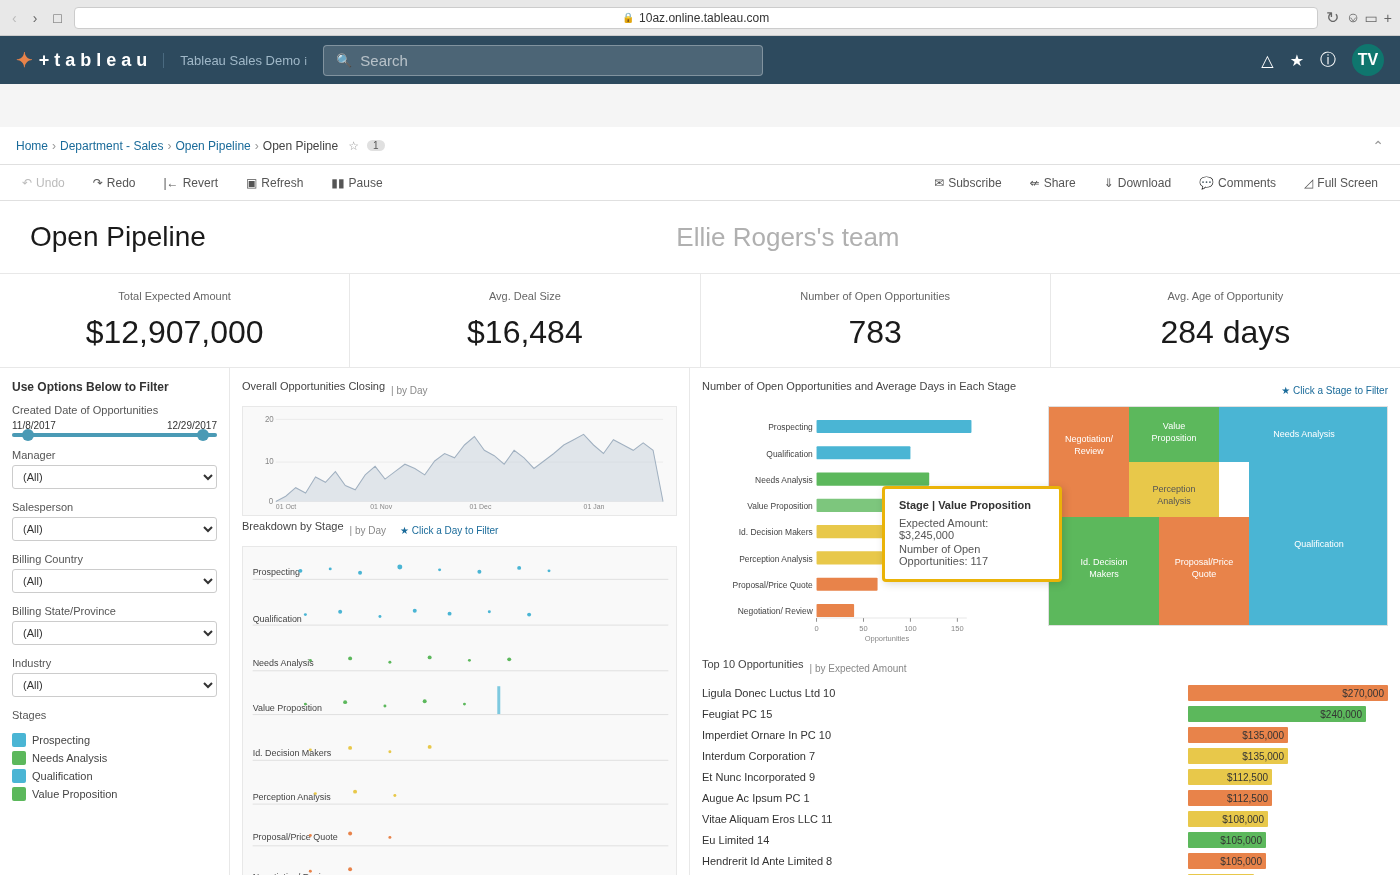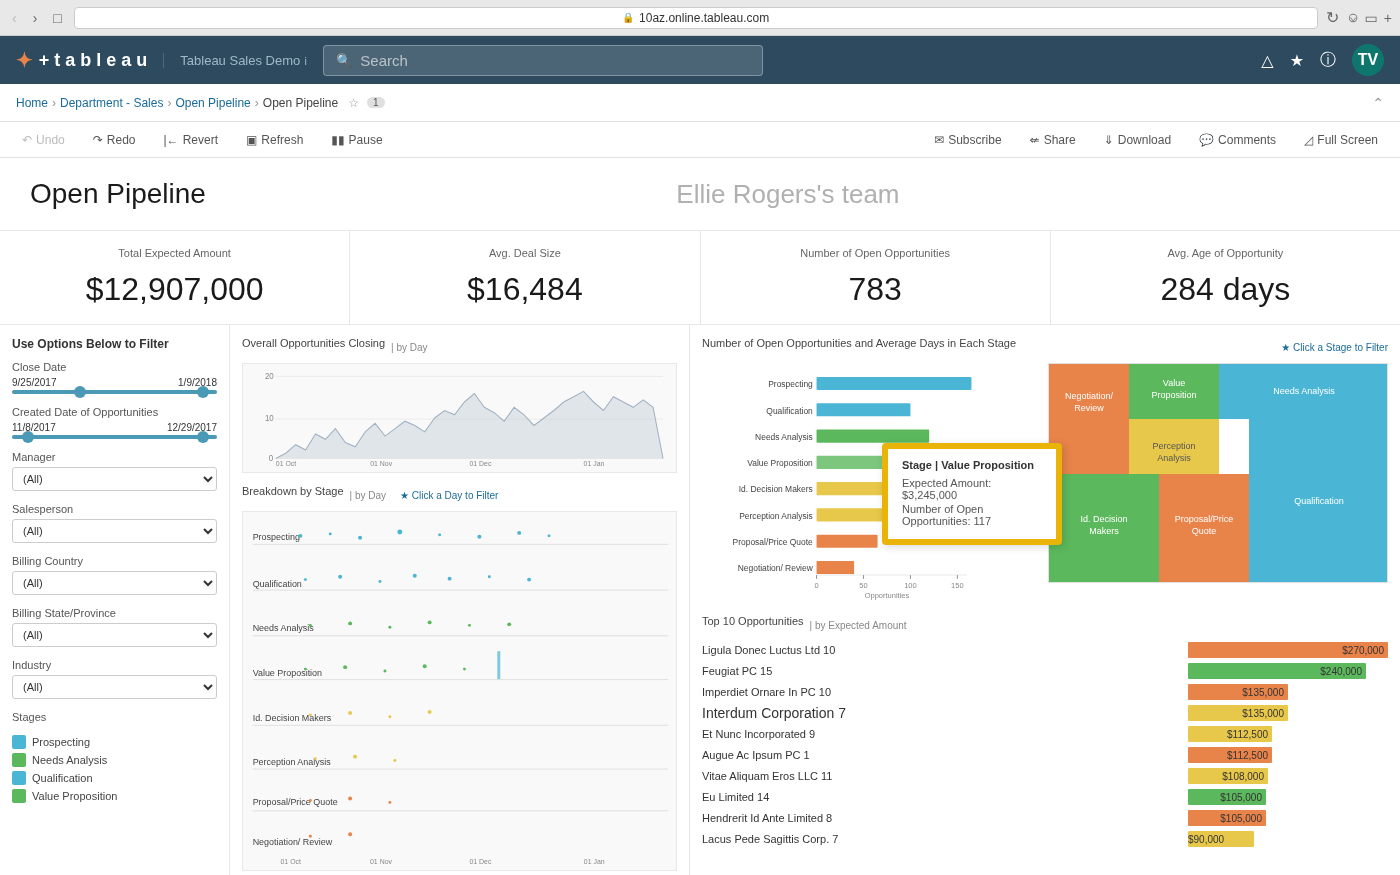--- a/index.html
+++ b/index.html
@@ -21,21 +21,21 @@
     .tableau-logo-icon { color: #e8834a; font-size: 20px; }
     .demo-title { color: #a0b8c8; font-size: 13px; display: flex; align-items: center; gap: 4px; border-left: 1px solid #4a6a80; padding-left: 16px; }
     .search-bar { flex: 1; max-width: 440px; background: rgba(255,255,255,0.15); border: 1px solid rgba(255,255,255,0.3); border-radius: 4px; padding: 6px 12px; color: white; font-size: 13px; display: flex; align-items: center; gap: 8px; }
     .search-bar input { background: none; border: none; color: white; font-size: 15px; outline: none; flex: 1; }
     .search-bar input::placeholder { color: rgba(255,255,255,0.6); }
     .header-actions { margin-left: auto; display: flex; align-items: center; gap: 16px; }
     .header-icon-btn { background: none; border: none; color: white; cursor: pointer; font-size: 16px; }
     .avatar { width: 32px; height: 32px; border-radius: 50%; background: #0f766e; display: flex; align-items: center; justify-content: center; color: white; font-size: 16px; font-weight: bold; cursor: pointer; }
 
     
-    .breadcrumb-bar { background: white; padding: 8px 16px; display: flex; align-items: center; gap: 4px; border-bottom: 1px solid #e0e0e0; height: 38px; }
+    .breadcrumb-bar { background: white; padding: 8px 16px; display: flex; align-items: center; gap: 4px; border-bottom: 1px solid #e0e0e0; height: 38px; margin-top: 43px; }
     .breadcrumb-item { color: #1a6b9a; font-size: 12px; cursor: pointer; }
     .breadcrumb-sep { color: #999; font-size: 12px; }
     .breadcrumb-current { color: #444; font-size: 12px; }
 
     
     .toolbar { background: white; padding: 4px 16px; display: flex; align-items: center; gap: 16px; border-bottom: 1px solid #e0e0e0; height: 36px; }
     .toolbar-btn { background: none; border: none; color: #555; cursor: pointer; font-size: 12px; display: flex; align-items: center; gap: 4px; padding: 3px 6px; }
     .toolbar-btn.disabled { color: #bbb; cursor: default; }
     .toolbar-right { margin-left: auto; display: flex; gap: 16px; }
 
@@ -83,21 +83,21 @@
     .chart-title { font-size: 11px; color: #444; margin-bottom: 8px; font-weight: 500; }
     .chart-subtitle { font-size: 10px; color: #888; }
     .chart-title-row { display: flex; align-items: center; gap: 6px; margin-bottom: 6px; }
     .click-filter-link { font-size: 10px; color: #1a6b9a; cursor: pointer; display: flex; align-items: center; gap: 3px; }
     .top10-row { display: flex; align-items: center; margin-bottom: 3px; }
     .top10-name { flex: 1; color: #333; font-size: 11px; padding-right: 8px; }
     .top10-bar-area { width: 160px; position: relative; height: 18px; }
     .top10-bar { height: 16px; border-radius: 1px; position: absolute; top: 1px; display: flex; align-items: center; justify-content: flex-end; padding-right: 4px; font-size: 10px; color: #333; font-weight: 500; }
 
     
-    .tooltip { position: absolute; background: white; border: 6px solid #eab308; padding: 10px 14px; border-radius: 4px; box-shadow: 2px 2px 8px rgba(0,0,0,0.15); z-index: 100; font-size: 11px; }
+    .tooltip { position: absolute; background: white; border: 3px solid #eab308; padding: 10px 14px; border-radius: 4px; box-shadow: 2px 2px 8px rgba(0,0,0,0.15); z-index: 100; font-size: 11px; }
     .tooltip-title { font-weight: bold; color: #333; margin-bottom: 6px; }
     .tooltip-row { color: #555; margin-bottom: 2px; }
 
     svg { display: block; }
   </style>
 </head>
 <body>
 
 <div class="browser-chrome">
   <button class="browser-nav-btn disabled">‹</button>
@@ -218,32 +218,20 @@
       <div class="kpi-label">Avg. Age of Opportunity</div>
       <div class="kpi-value">284 days</div>
     </div>
   </div>
 
   <div class="content-area">
 
     <div class="filter-panel">
       <div class="filter-title">Use Options Below to Filter</div>
 
-      <div class="filter-group">
-        <div class="filter-label">Close Date</div>
-        <div class="filter-range">
-          <span>9/25/2017</span>
-          <span>1/9/2018</span>
-        </div>
-        <div class="filter-slider">
-          <div class="filter-slider-fill" style="left:0; width:100%;"></div>
-          <div class="filter-slider-thumb" style="left: 30%;"></div>
-          <div class="filter-slider-thumb" style="left: 90%;"></div>
-        </div>
-      </div>
 
       <div class="filter-group">
         <div class="filter-label">Created Date of Opportunities</div>
         <div class="filter-range">
           <span>11/8/2017</span>
           <span>12/29/2017</span>
         </div>
         <div class="filter-slider">
           <div class="filter-slider-fill" style="left:0; width:100%;"></div>
           <div class="filter-slider-thumb" style="left: 5%;"></div>
@@ -304,21 +292,21 @@
           <div class="legend-item">
             <div class="legend-color" style="background:#5cb85c;"></div>
             <span>Value Proposition</span>
           </div>
         </div>
       </div>
     </div>
 
     <div class="center-charts" style="width: 460px; flex: none; border-right: 1px solid #e8e8e8;">
 
-      <div style="margin-bottom: 12px;">
+      <div style="margin-bottom: 4px;">
         <div class="chart-title-row">
           <span class="chart-title">Overall Opportunities Closing</span>
           <span class="chart-subtitle">| by Day</span>
         </div>
         <div style="background:#f9f9f9; border:1px solid #e8e8e8; padding:6px 8px; height:110px; position:relative;">
           <svg width="100%" height="100%" viewBox="0 0 420 90" preserveAspectRatio="none">
 
             <text x="14" y="8" font-size="8" fill="#888">20</text>
             <text x="14" y="48" font-size="8" fill="#888">10</text>
             <text x="18" y="85" font-size="8" fill="#888">0</text>
@@ -559,21 +547,21 @@
     <div class="top10-row" style="display:flex; align-items:center; margin-bottom:3px;">
       <div class="top10-name" style="flex:1; font-size:11px; color:#333; padding-right:8px;">Imperdiet Ornare In PC 10</div>
       <div class="top10-bar-area" style="width:200px; position:relative; height:18px;">
         <div class="top10-bar" style="width:100px; background:#e8834a; height:16px; border-radius:1px; position:absolute; top:1px; display:flex; align-items:center; justify-content:flex-end; padding-right:4px;">
           <span style="font-size:10px; color:#333; font-weight:500; white-space:nowrap;">$135,000</span>
         </div>
       </div>
     </div>
 
     <div class="top10-row" style="display:flex; align-items:center; margin-bottom:3px;">
-      <div class="top10-name" style="flex:1; font-size:14px; color:#333; padding-right:8px;">Interdum Corporation 7</div>
+      <div class="top10-name" style="flex:1; font-size:11px; color:#333; padding-right:8px;">Interdum Corporation 7</div>
       <div class="top10-bar-area" style="width:200px; position:relative; height:18px;">
         <div class="top10-bar" style="width:100px; background:#e8c84a; height:16px; border-radius:1px; position:absolute; top:1px; display:flex; align-items:center; justify-content:flex-end; padding-right:4px;">
           <span style="font-size:10px; color:#333; font-weight:500; white-space:nowrap;">$135,000</span>
         </div>
       </div>
     </div>
 
     <div class="top10-row" style="display:flex; align-items:center; margin-bottom:3px;">
       <div class="top10-name" style="flex:1; font-size:11px; color:#333; padding-right:8px;">Et Nunc Incorporated 9</div>
       <div class="top10-bar-area" style="width:200px; position:relative; height:18px;">

